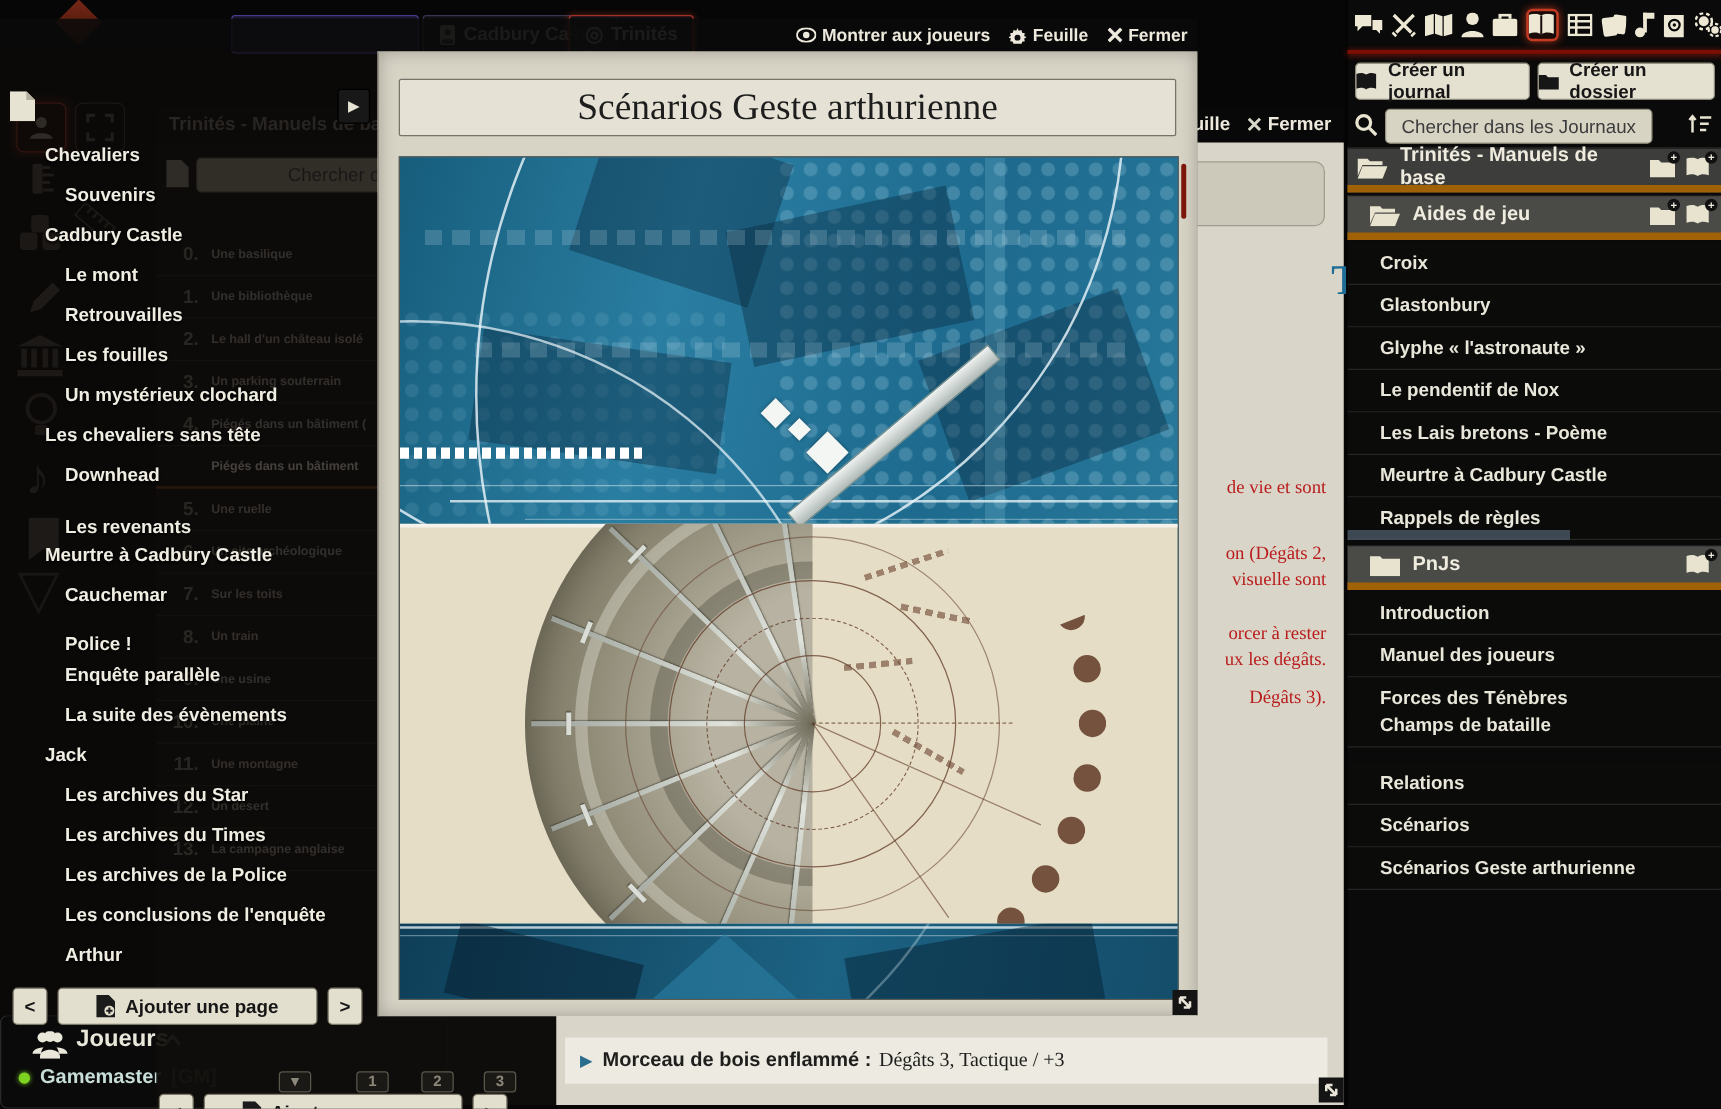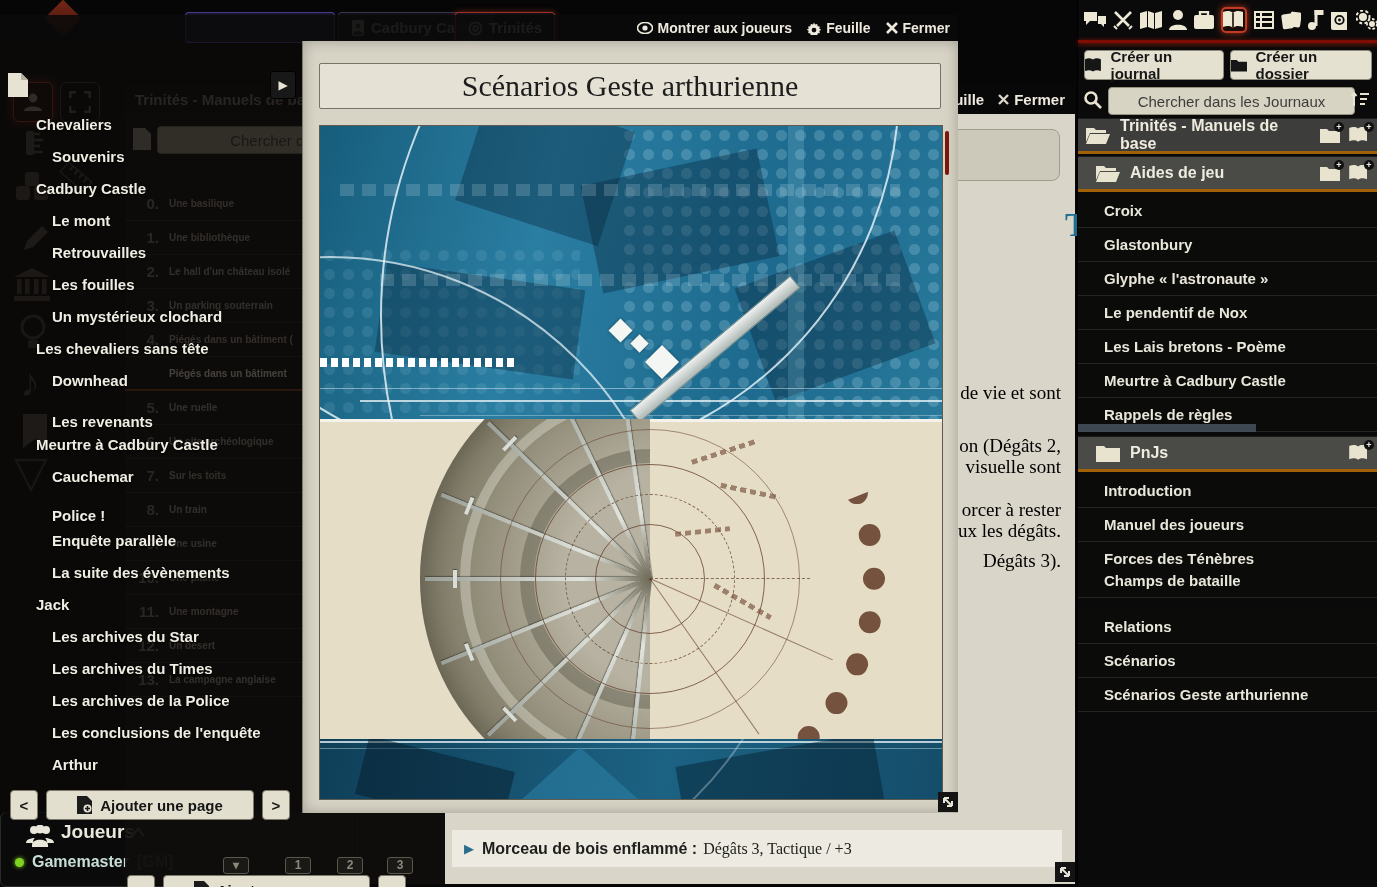--- a/index.html
+++ b/index.html
@@ -34,21 +34,21 @@
   #tabs-underline { position:absolute; top:40px; left:0; width:300px; height:3px; background:#7e0d04;
     box-shadow:0 1px 5px rgba(200,30,10,.8); }
   .side-btn { position:absolute; top:50px; height:30px; background:#e5e1d1; border:1px solid #8f8b7c;
     border-radius:4px; display:flex; align-items:center; justify-content:center; gap:8px;
     font-size:15px; font-weight:700; color:#161616; }
   .search-row input { background:#d8d4c4; border:1px solid #96927f; border-radius:4px; height:28px;
     width:100%; text-align:center; font-size:15px; color:#333; font-family:"Liberation Sans",sans-serif; }
   .search-row input::placeholder { color:#3c3c3c; opacity:1; }
   .dir-folder { position:absolute; left:0; width:300px; height:36px; display:flex; align-items:center;
     gap:10px; padding:0 8px; color:#efecdf; font-size:16px; font-weight:700;
-    border-top:1px solid #1c1c1c; border-bottom:3px solid #a16207; }
+    border-top:1px solid #1c1c1c; border-bottom:6px solid #a16207; }
   .dir-doc { position:absolute; left:0; width:300px; height:34px; display:flex; align-items:center;
     padding-left:26px; color:#e9e6da; font-size:15px; font-weight:700; background:#0b0b0a;
     border-bottom:1px solid #262522; }
   .dir-actions { margin-left:auto; display:flex; gap:8px; align-items:center; }
   .plus-badge { position:absolute; right:-4px; top:-5px; width:10px; height:10px; border-radius:50%;
     background:#111; color:#efecdf; font-size:9px; line-height:10px; text-align:center; font-weight:700; }
 
   
   #players { position:absolute; left:0; top:812px; width:358px; height:75px;
     background:rgba(12,12,12,.85); border:1px solid #2a2a2a; border-radius:6px; }
@@ -65,21 +65,21 @@
   #w2-header .hdr-btns { margin-left:auto; display:flex; gap:14px; align-items:center; color:#d8d5c9; }
   #w2-sidebar { position:absolute; left:0; top:29px; width:320px; height:770px; background:rgba(16,14,12,.93); }
   #w2-content { position:absolute; left:320px; top:29px; width:630px; height:770px; background:#d9d5c8; }
   .w2-row { position:absolute; left:0; width:320px; height:34px; display:flex; align-items:center;
     border-bottom:1px solid rgba(125,115,100,.18); }
   .w2-num { width:44px; text-align:right; padding-right:10px; color:#76736c; font-size:15px; font-weight:700; }
   .w2-label { color:#96928a; font-size:10px; font-weight:700; white-space:nowrap; }
   .w2-row.active .w2-label { color:#ddd9cc; }
   .w2-row.active { border-bottom:2px solid #7a3b1e; }
   .frag { position:absolute; right:14px; text-align:right; font-family:"Liberation Serif",serif;
-    font-size:19px; color:#000000; white-space:nowrap; }
+    font-size:15px; color:#b91c1c; white-space:nowrap; }
   .pager-box { position:absolute; top:743px; width:26px; height:17px; border:1px solid #5a574c;
     border-radius:3px; color:#8c887b; font-size:12px; font-weight:700; text-align:center; line-height:15px;
     background:rgba(40,38,32,.5); }
   .beige-btn { background:#e3dfcf; border:1px solid #7c7869; border-radius:4px; color:#161616;
     font-weight:700; font-size:15px; display:flex; align-items:center; justify-content:center; gap:8px; }
 
   
   #w1 { position:absolute; left:0; top:15px; width:958px; height:798px; }
   #w1-header { position:absolute; left:0; top:0; width:958px; height:26px; background:rgba(10,10,10,.88);
     display:flex; align-items:center; padding:0 8px; color:#f2f0e8; font-size:15px; font-weight:700; }
@@ -620,21 +620,21 @@
         </svg>
       <span>Créer un dossier</span>
     </div>
 
     <span class="abs" style="left:6px; top:91px;">
       <svg width="18" height="18" viewBox="0 0 18 18" fill="none" stroke="#e8e4d0" stroke-width="2.6">
           <circle cx="7" cy="7" r="5.5"></circle>
           <path d="M11.5 11.5L17 17"></path>
         </svg>
     </span>
-    <div class="search-row abs" style="left:30px; top:87px; width:247px;">
+    <div class="search-row abs" style="left:30px; top:87px; width:214px;">
       <input type="text" placeholder="Chercher dans les Journaux" style="">
     </div>
     <span class="abs" style="left:272px; top:89px;">
       <svg width="20" height="20" viewBox="0 0 20 20" stroke="#e8e4d0" stroke-width="2" fill="none">
           <path d="M4 17V4M1.5 7L4 4l2.5 3"></path>
           <path d="M10 5h9M10 10h7M10 15h5"></path>
         </svg>
     </span>
 
     <div id="dir">

